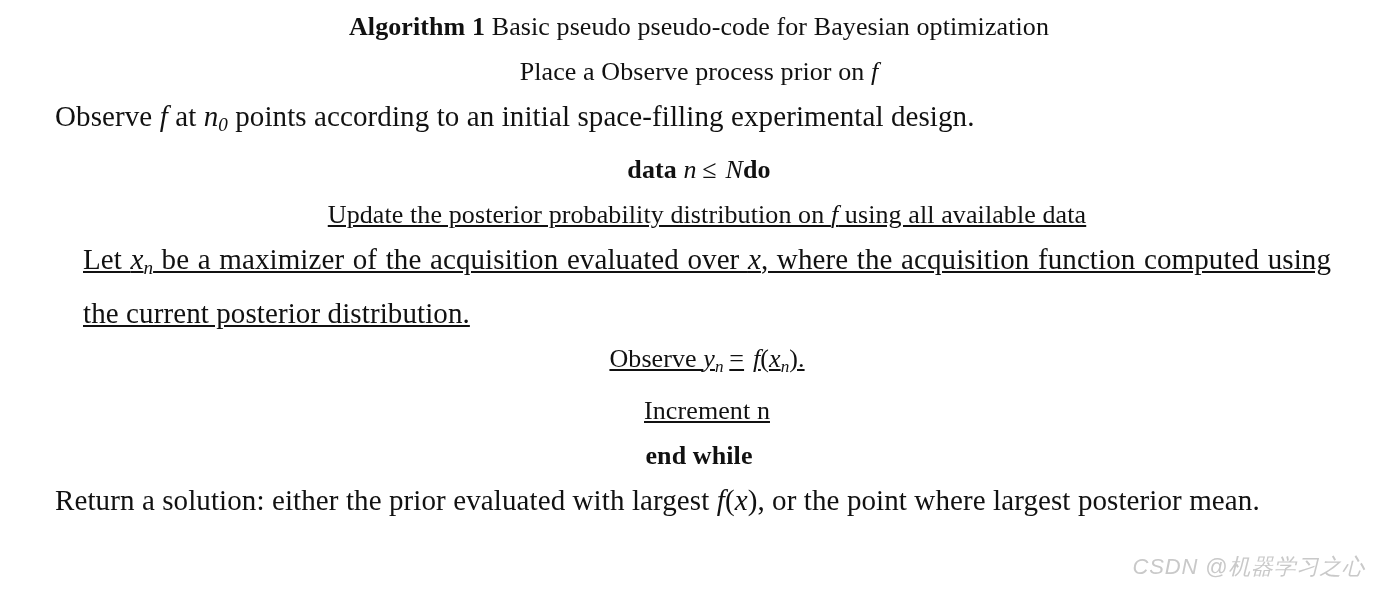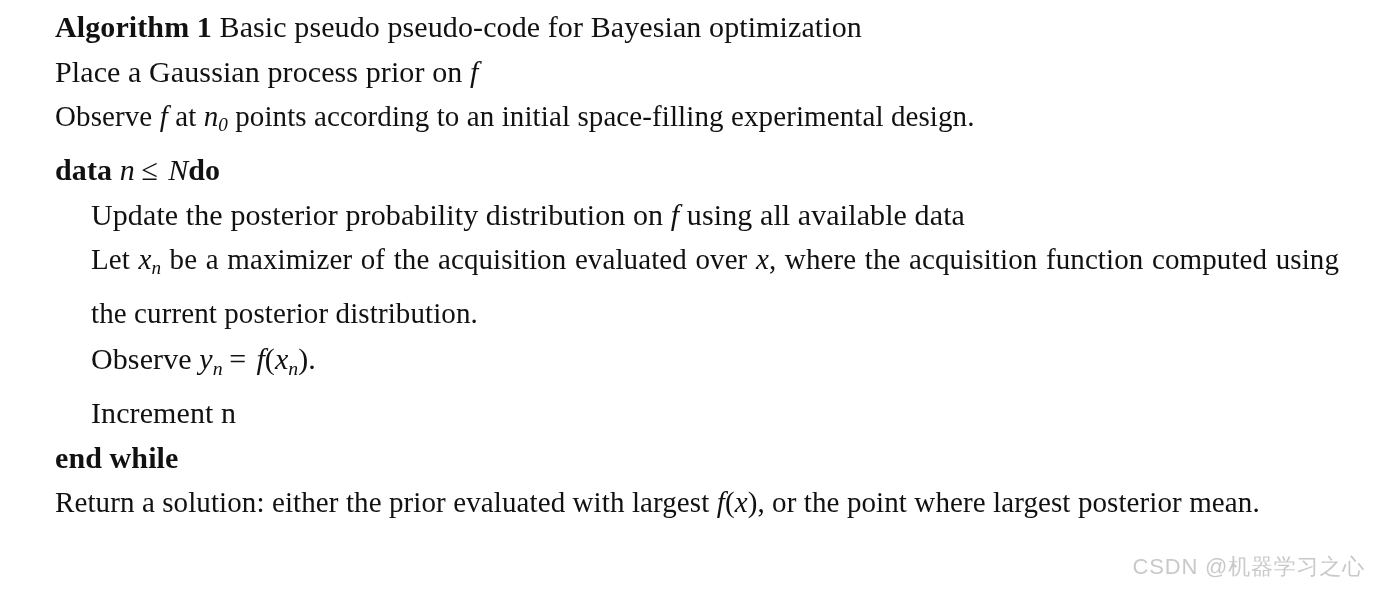--- a/index.html
+++ b/index.html
@@ -17,41 +17,43 @@
   }
 
   #algorithm-block {
     position: absolute;
     left: 55px;
     top: 4px;
     width: 1288px;
   }
 
   .algo-line {
-    font-size: 30px;
+    font-size: 26px;
     line-height: 45px;
     color: #111111;
     white-space: nowrap;
     letter-spacing: 0.1px;
+    text-align: center;
   }
 
   
   .algo-para {
     font-size: 29px;
     line-height: 45px;
     color: #111111;
     text-align: justify;
     text-align-last: left;
     letter-spacing: 0.1px;
     width: 1288px;
   }
 
   .indent-1 {
-    margin-left: 36px;
+    margin-left: 28px;
     width: 1248px;
+    text-decoration: underline;
   }
 
   .bold { font-weight: bold; }
 
   
   .mvar {
     font-style: italic;
     font-family: "Liberation Serif", "DejaVu Serif", serif;
   }
   .sub {
@@ -71,33 +73,34 @@
   #watermark {
     position: absolute;
     right: 14px;
     bottom: 10px;
     font-family: "Liberation Sans", "DejaVu Sans", sans-serif;
     font-size: 22px;
     color: #c9c9c9;
     letter-spacing: 0.8px;
     white-space: nowrap;
     user-select: none;
+    font-style: italic;
   }
 </style>
 </head>
 <body>
 
 <div id="algorithm-block">
 
   <div class="algo-line">
     <span class="bold">Algorithm 1</span><span> </span><span>Basic pseudo pseudo-code for Bayesian optimization</span>
   </div>
 
   <div class="algo-line">
-    <span>Place a Gaussian process prior on </span><span class="mvar">f</span>
+    <span>Place a Observe process prior on </span><span class="mvar">f</span>
   </div>
 
   <div class="algo-para">
     <span>Observe </span><span class="mvar">f</span><span> at </span><span class="mvar">n</span><span class="sub">0</span><span> points according to an initial space-filling experimental design.</span>
   </div>
 
 
   <div class="algo-line">
     <span class="bold">data</span><span> </span><span class="mvar">n</span><span class="op nbsp-pad">≤</span><span class="mvar nbsp-pad">N</span><span class="bold">do</span>
   </div>

